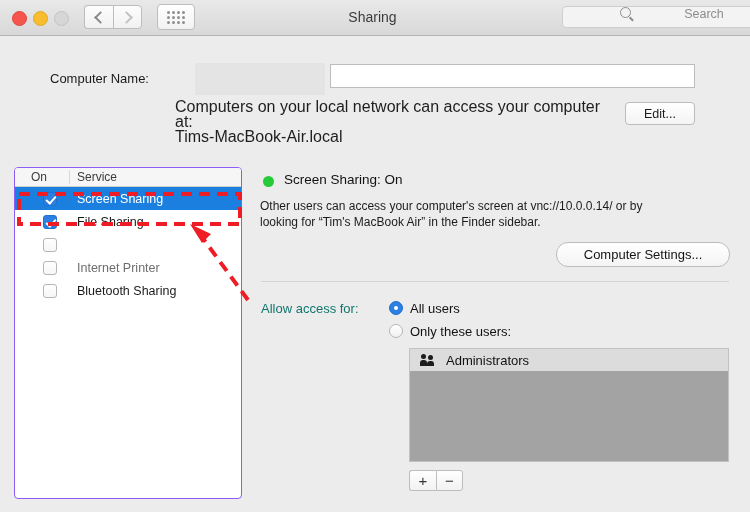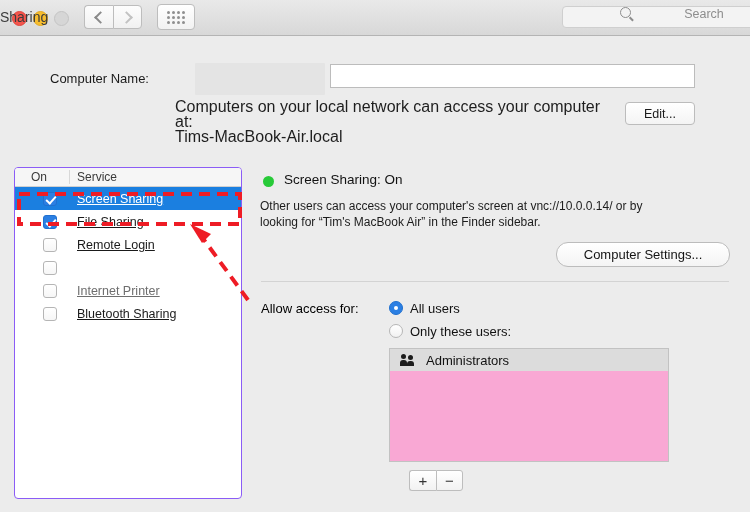--- a/index.html
+++ b/index.html
@@ -51,21 +51,21 @@
     background: linear-gradient(to bottom,#ffffff,#f2f2f2);
     border: 1px solid #bdbdbd; border-radius: 4px;
     box-sizing: border-box;
     display: flex; align-items: center; justify-content: center;
   }
   .dotgrid { display: grid; grid-template-columns: repeat(4, 3px); gap: 2px; }
   .dotgrid i { width: 3px; height: 3px; background: #8f8f8f; border-radius: 50%; display:block; }
 
   #wintitle {
     position: absolute; left: 0; top: 0; width: 745px; height: 35px;
-    line-height: 35px; 
+    line-height: 35px; text-align: center;
     font-size: 14px; color: #3c3c3c; font-weight: 500;
     pointer-events: none;
   }
 
   #searchfield {
     position: absolute; left: 562px; top: 6px;
     width: 220px; height: 22px;
     background: #f3f3f3;
     border: 1px solid #cfcfcf; border-radius: 4px;
     box-sizing: border-box;
@@ -144,21 +144,21 @@
     position: absolute; left: 54px; top: 2px;
     width: 1px; height: 14px; background: #d8d8d8;
   }
   #service-header .svc-col {
     position: absolute; left: 62px; top: 2px;
   }
   .svc-row {
     position: relative;
     height: 23px;
     display: flex; align-items: center;
-    font-size: 12.5px; color: #1a1a1a; text-decoration: underline;
+    font-size: 12.5px; color: #1a1a1a;
   }
   .svc-row.selected { background: #1b7fe0; color: #ffffff; }
   .svc-row.dim { color: #6e6e6e; }
   .cbox {
     position: absolute; left: 28px;
     width: 14px; height: 14px;
     border: 1px solid #b5b5b5; border-radius: 3px;
     background: linear-gradient(to bottom,#ffffff,#f6f6f6);
     box-sizing: border-box;
   }
@@ -198,21 +198,21 @@
     font-size: 13px; color: #141414;
     display: flex; align-items: center; justify-content: center;
     cursor: default;
   }
   #hr-sep {
     position: absolute; left: 261px; top: 281px;
     width: 468px; height: 1px; background: #d3d3d3;
   }
   #allow-label {
     position: absolute; left: 261px; top: 301px;
-    font-size: 13px; color: #000000;
+    font-size: 13px; color: #0f766e;
   }
   .radio {
     position: absolute;
     width: 14px; height: 14px; border-radius: 50%;
     box-sizing: border-box;
   }
   .radio.off {
     background: linear-gradient(to bottom,#ffffff,#f1f1f1);
     border: 1px solid #b6b6b6;
   }
@@ -228,23 +228,23 @@
   #radio-all-label {
     position: absolute; left: 410px; top: 301px;
     font-size: 13px; color: #121212;
   }
   #radio-only-label {
     position: absolute; left: 410px; top: 324px;
     font-size: 13px; color: #121212;
   }
 
   #users-box {
-    position: absolute; left: 389px; top: 348px;
-    width: 280px; height: 114px;
-    background: #f9a8d4;
+    position: absolute; left: 409px; top: 348px;
+    width: 320px; height: 114px;
+    background: #a3a3a3;
     border: 1px solid #c2c2c2;
     box-sizing: border-box;
     overflow: hidden;
   }
   #users-header-row {
     height: 22px;
     background: #dcdcdc;
     display: flex; align-items: center;
     font-size: 13px; color: #111111;
   }
@@ -336,24 +336,20 @@
       <span class="svc-col">Service</span>
     </div>
     <div id="service-rows">
         <div class="svc-row selected">
           <span class="cbox on"></span>
           <span class="svc-label">Screen Sharing</span>
         </div>
         <div class="svc-row">
           <span class="cbox on"></span>
           <span class="svc-label">File Sharing</span>
-        </div>
-        <div class="svc-row">
-          <span class="cbox"></span>
-          <span class="svc-label">Remote Login</span>
         </div>
         <div class="svc-row">
           <span class="cbox"></span>
         </div>
         <div class="svc-row dim">
           <span class="cbox"></span>
           <span class="svc-label">Internet Printer</span>
         </div>
         <div class="svc-row">
           <span class="cbox"></span>

